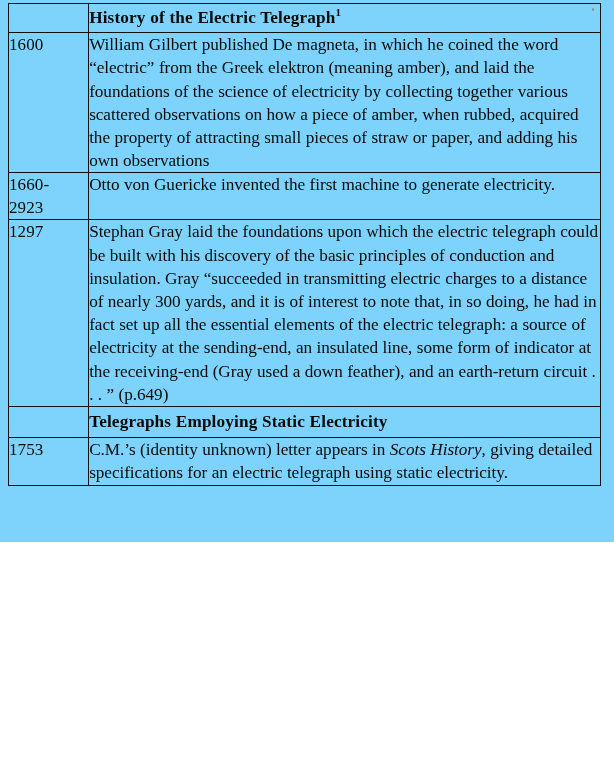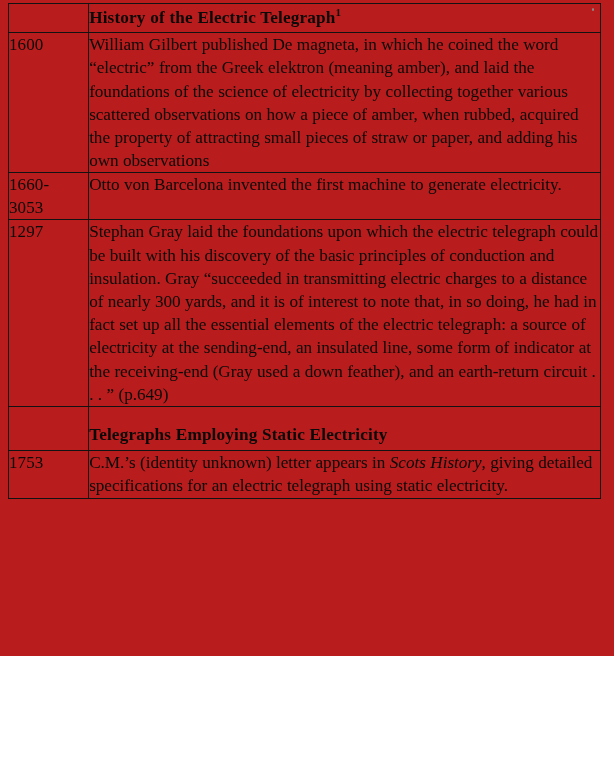--- a/index.html
+++ b/index.html
@@ -12,22 +12,22 @@
     width: 614px;
     height: 773px;
     overflow: hidden;
     font-family: "Liberation Serif", "DejaVu Serif", serif;
     color: #0a0a0a;
   }
 
   .page {
     position: relative;
     width: 614px;
-    height: 656px;
-    background: #b91c1c;
+    height: 542px;
+    background: #7dd3fc;
   }
 
   
   .speck {
     position: absolute;
     top: 8px;
     left: 592px;
     width: 2px;
     height: 3px;
     background: #8d8d8d;
@@ -74,21 +74,21 @@
     font-weight: bold;
     letter-spacing: 0.15px;
   }
 
   .cell-event.header-cell {
     padding-top: 2px;
     padding-bottom: 3px;
   }
 
   .cell-event.section-cell {
-    padding-top: 16px;
+    padding-top: 3px;
     padding-bottom: 4px;
   }
 
   .footnote-marker {
     font-size: 11px;
     vertical-align: super;
     font-weight: bold;
     line-height: 0;
   }
 
@@ -120,22 +120,22 @@
         <td class="cell-event header-cell"><span>History of the Electric Telegraph</span><span class="footnote-marker">1</span></td>
       </tr>
 
       <tr>
         <td class="cell-date">1600</td>
         <td class="cell-event">William Gilbert published De magneta, in which he coined the word “electric” from the Greek elektron (meaning amber), and laid the foundations of the science of electricity by collecting together various scattered observations on how a piece of amber, when rubbed, acquired the property of attracting small pieces of straw or paper, and adding his own observations</td>
       </tr>
 
       <tr>
         <td class="cell-date">1660-
-3053</td>
-        <td class="cell-event">Otto von Barcelona invented the first machine to generate electricity.</td>
+2923</td>
+        <td class="cell-event">Otto von Guericke invented the first machine to generate electricity.</td>
       </tr>
 
 
       <tr>
         <td class="cell-date">1297</td>
         <td class="cell-event">Stephan Gray laid the foundations upon which the electric telegraph could be built with his discovery of the basic principles of conduction and insulation. Gray “succeeded in transmitting electric charges to a distance of nearly 300 yards, and it is of interest to note that, in so doing, he had in fact set up all the essential elements of the electric telegraph: a source of electricity at the sending-end, an insulated line, some form of indicator at the receiving-end (Gray used a down feather), and an earth-return circuit . . . ” (p.649)</td>
       </tr>
 
       <tr>
         <td class="cell-date empty"></td>

